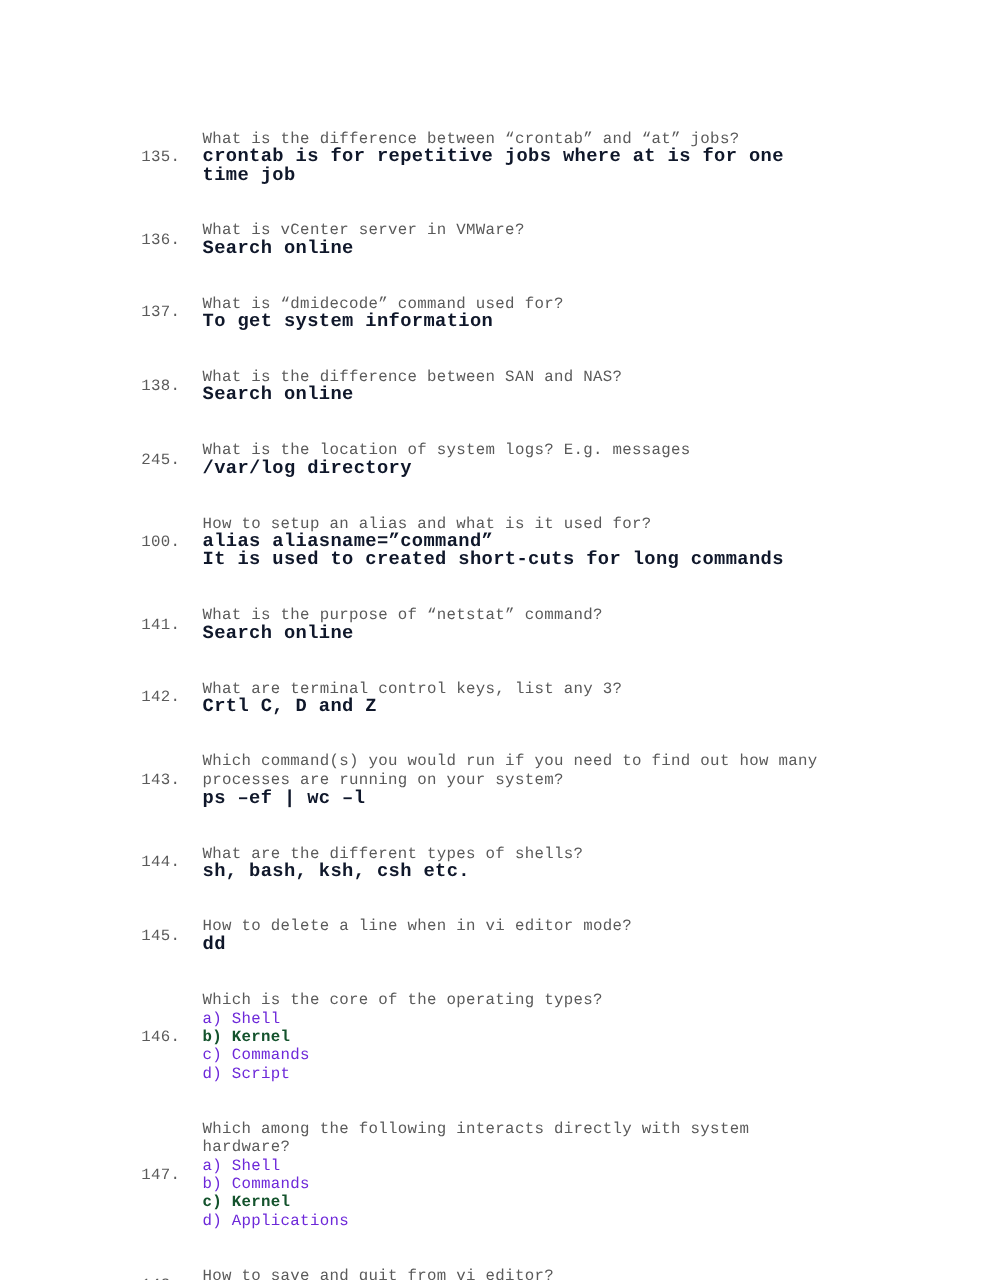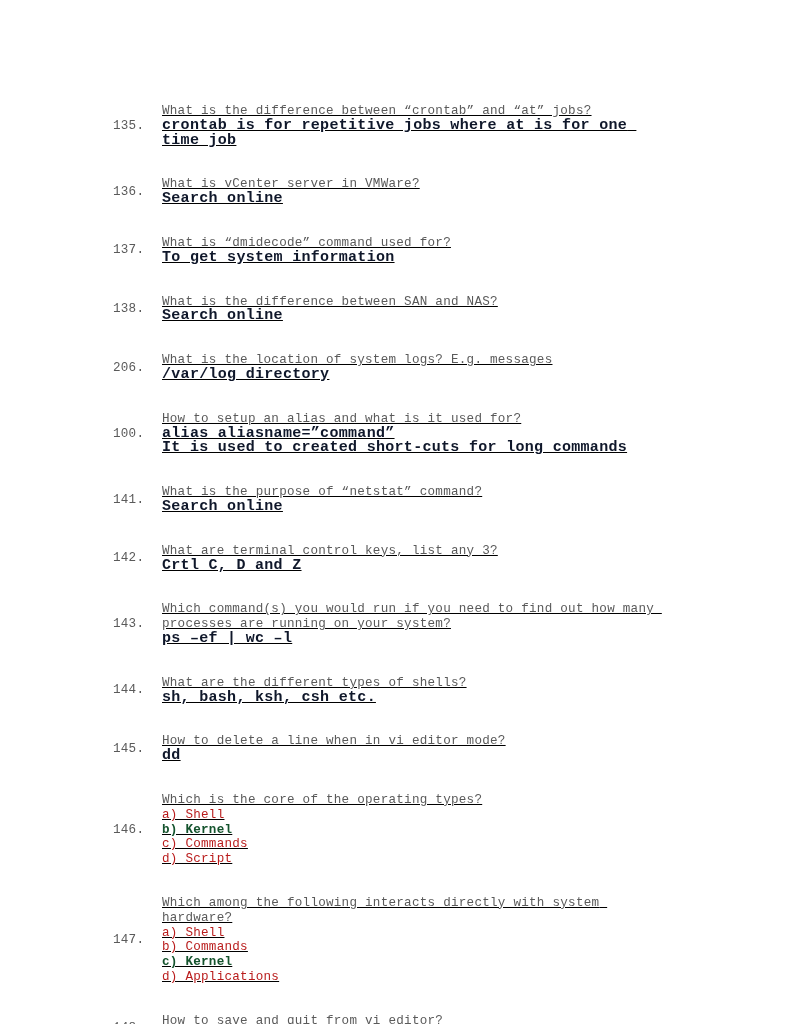--- a/index.html
+++ b/index.html
@@ -35,42 +35,41 @@
     width: 49px;
     font-size: 12.6px;
     line-height: 14.8px;
     color: #5a5a5a;
     letter-spacing: 0.02em;
     white-space: pre;
   }
   .qbody {
     flex: 1 1 auto;
     min-width: 0;
-    text-decoration: underline;
   }
   .qtext {
     font-size: 12.6px;
     line-height: 14.8px;
     color: #5a5a5a;
     letter-spacing: 0.02em;
     white-space: pre-wrap;
     word-break: normal;
   }
   .atext {
     font-size: 15px;
     line-height: 14.8px;
     color: #0f172a;
     font-weight: bold;
     letter-spacing: 0.02em;
     white-space: pre-wrap;
   }
   .opt {
     font-size: 12.6px;
     line-height: 14.8px;
-    color: #b91c1c;
+    color: #6d28d9;
     letter-spacing: 0.02em;
     white-space: pre;
   }
   .opt.correct {
     color: #14532d;
     font-weight: bold;
   }
 </style>
 </head>
 <body>
@@ -99,21 +98,21 @@
         </div>
       </div>
       <div class="qblock">
         <div class="qnum">138.</div>
         <div class="qbody">
           <div class="qtext">What is the difference between SAN and NAS?</div>
           <div class="atext">Search online</div>
         </div>
       </div>
       <div class="qblock">
-        <div class="qnum">206.</div>
+        <div class="qnum">245.</div>
         <div class="qbody">
           <div class="qtext">What is the location of system logs? E.g. messages</div>
           <div class="atext">/var/log directory</div>
         </div>
       </div>
       <div class="qblock">
         <div class="qnum">100.</div>
         <div class="qbody">
           <div class="qtext">How to setup an alias and what is it used for?</div>
           <div class="atext">alias aliasname=”command”</div>

